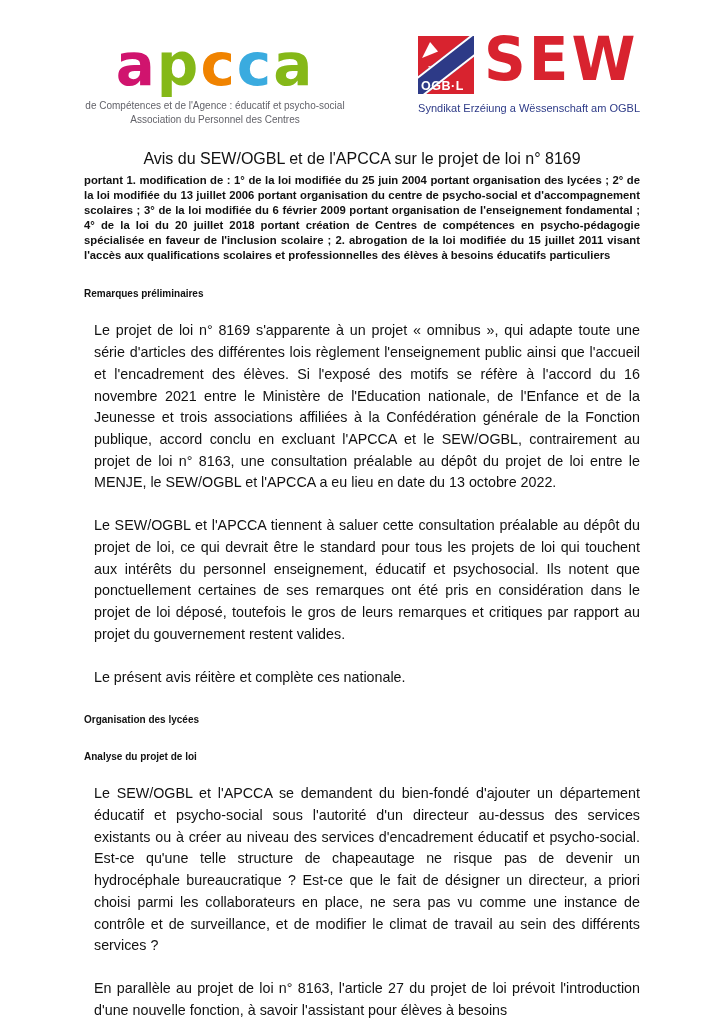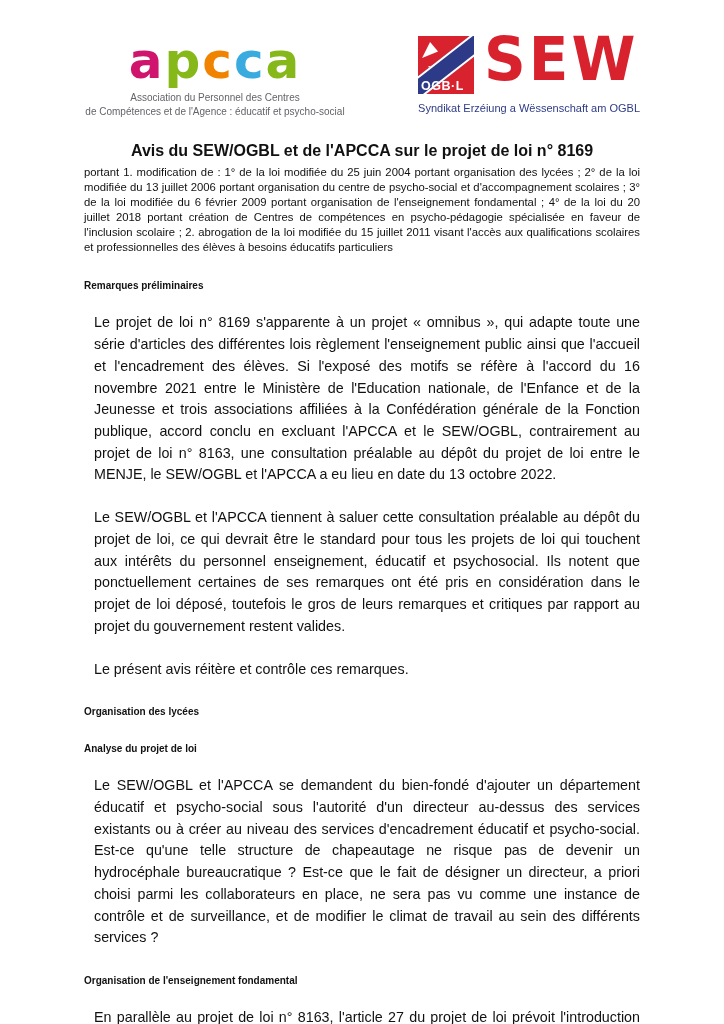--- a/index.html
+++ b/index.html
@@ -6,60 +6,60 @@
   .page {
     width: 724px; height: 1024px; margin: 0 auto; background: #ffffff;
     font-family: "Liberation Sans", sans-serif; color: #111111;
     box-sizing: border-box; padding: 36px 84px 0 84px; overflow: hidden; position: relative;
   }
 
   
   .logo-row { display: flex; justify-content: space-between; align-items: flex-start; }
 
   .apcca { width: 290px; margin-left: -14px; text-align: center; }
-  .apcca-word { font-size: 50px; font-weight: bold; line-height: 1; letter-spacing: 2px; font-family: "DejaVu Sans", sans-serif; }
+  .apcca-word { font-size: 58px; font-weight: bold; line-height: 1; letter-spacing: 2px; font-family: "DejaVu Sans", sans-serif; }
   .apcca-tagline { margin-top: 5px; font-size: 10px; color: #63636a; line-height: 1.35; white-space: nowrap; }
 
   .sew { text-align: center; }
   .sew-top { display: flex; align-items: flex-start; gap: 10px; }
   .ogbl-box { width: 56px; height: 58px; background: #d8232f; position: relative; overflow: hidden; flex: 0 0 auto; }
   .ogbl-star1 { position: absolute; width: 16px; height: 16px; background: #ffffff; left: 4px; top: 6px;
     clip-path: polygon(50% 0, 100% 60%, 0 100%); }
   .ogbl-star2 { position: absolute; width: 14px; height: 14px; background: #ffffff; right: 5px; top: 16px;
     clip-path: polygon(0 0, 100% 40%, 30% 100%); }
   .ogbl-star3 { position: absolute; width: 12px; height: 12px; background: #ffffff; left: 10px; bottom: 18px;
     clip-path: polygon(0 20%, 100% 0, 60% 100%); }
   .ogbl-ribbon { position: absolute; width: 96px; height: 15px; background: #2d3a87;
     left: -20px; top: 21px; transform: rotate(-38deg); border-top: 2px solid #ffffff; border-bottom: 2px solid #ffffff; }
   .ogbl-label { position: absolute; left: 3px; bottom: 1px; color: #ffffff; font-weight: bold;
     font-size: 12.5px; letter-spacing: 0.5px; }
   .sew-word { font-size: 58px; line-height: 0.82; font-weight: 900; color: #d8232f;
     letter-spacing: 3px; font-family: "DejaVu Sans", sans-serif; transform: scaleY(1.05); }
   .sew-tagline { margin-top: 8px; color: #2d3a87; font-weight: normal; font-size: 11px; white-space: nowrap; }
 
   
-  .doc-title { text-align: center; font-weight: bold; font-size: 16px; margin: 24px 0 5px 0; }
-  .doc-subtitle { font-weight: normal; font-size: 11.3px; line-height: 1.32; text-align: justify; margin: 0; }
+  .doc-title { text-align: center; font-weight: normal; font-size: 16px; margin: 24px 0 5px 0; }
+  .doc-subtitle { font-weight: bold; font-size: 11.3px; line-height: 1.32; text-align: justify; margin: 0; }
   .section-heading { font-size: 10px; font-weight: bold; margin: 26px 0 0 0; }
   .body-para { font-size: 14.3px; line-height: 1.52; text-align: justify; margin: 21px 0 0 10px; }
 </style>
 </head>
 <body>
 
 <div class="page">
 
   <div class="logo-row">
 
     <div class="apcca">
       <div class="apcca-word">
         <span style="color:#d0146e">a</span><span style="color:#85b818">p</span><span style="color:#f08300">c</span><span style="color:#3aabdf">c</span><span style="color:#85b818">a</span>
       </div>
       <div class="apcca-tagline">
+        <div>de Compétences et de l'Agence : éducatif et psycho-social</div>
         <div>Association du Personnel des Centres</div>
-        <div>de Compétences et de l'Agence : éducatif et psycho-social</div>
       </div>
     </div>
 
     <div class="sew">
       <div class="sew-top">
         <div class="ogbl-box">
           <div class="ogbl-star1"></div>
           <div class="ogbl-star2"></div>
           <div class="ogbl-star3"></div>
           <div class="ogbl-ribbon"></div>
@@ -72,24 +72,23 @@
 
   </div>
 
   <main>
     <h1 class="doc-title">Avis du SEW/OGBL et de l'APCCA sur le projet de loi n° 8169</h1>
     <p class="doc-subtitle">portant 1. modification de : 1° de la loi modifiée du 25 juin 2004 portant organisation des lycées ; 2° de la loi modifiée du 13 juillet 2006 portant organisation du centre de psycho-social et d'accompagnement scolaires ; 3° de la loi modifiée du 6 février 2009 portant organisation de l'enseignement fondamental ; 4° de la loi du 20 juillet 2018 portant création de Centres de compétences en psycho-pédagogie spécialisée en faveur de l'inclusion scolaire ; 2. abrogation de la loi modifiée du 15 juillet 2011 visant l'accès aux qualifications scolaires et professionnelles des élèves à besoins éducatifs particuliers</p>
 
     <h2 class="section-heading">Remarques préliminaires</h2>
     <p class="body-para">Le projet de loi n° 8169 s'apparente à un projet « omnibus », qui adapte toute une série d'articles des différentes lois règlement l'enseignement public ainsi que l'accueil et l'encadrement des élèves. Si l'exposé des motifs se réfère à l'accord du 16 novembre 2021 entre le Ministère de l'Education nationale, de l'Enfance et de la Jeunesse et trois associations affiliées à la Confédération générale de la Fonction publique, accord conclu en excluant l'APCCA et le SEW/OGBL, contrairement au projet de loi n° 8163, une consultation préalable au dépôt du projet de loi entre le MENJE, le SEW/OGBL et l'APCCA a eu lieu en date du 13 octobre 2022.</p>
     <p class="body-para">Le SEW/OGBL et l'APCCA tiennent à saluer cette consultation préalable au dépôt du projet de loi, ce qui devrait être le standard pour tous les projets de loi qui touchent aux intérêts du personnel enseignement, éducatif et psychosocial. Ils notent que ponctuellement certaines de ses remarques ont été pris en considération dans le projet de loi déposé, toutefois le gros de leurs remarques et critiques par rapport au projet du gouvernement restent valides.</p>
-    <p class="body-para">Le présent avis réitère et contrôle ces remarques.</p>
+    <p class="body-para">Le présent avis réitère et complète ces nationale.</p>
 
     <h2 class="section-heading">Organisation des lycées</h2>
     <h2 class="section-heading">Analyse du projet de loi</h2>
     <p class="body-para">Le SEW/OGBL et l'APCCA se demandent du bien-fondé d'ajouter un département éducatif et psycho-social sous l'autorité d'un directeur au-dessus des services existants ou à créer au niveau des services d'encadrement éducatif et psycho-social. Est-ce qu'une telle structure de chapeautage ne risque pas de devenir un hydrocéphale bureaucratique ? Est-ce que le fait de désigner un directeur, a priori choisi parmi les collaborateurs en place, ne sera pas vu comme une instance de contrôle et de surveillance, et de modifier le climat de travail au sein des différents services ?</p>
 
-    <h2 class="section-heading">Organisation de l'enseignement fondamental</h2>
     <p class="body-para">En parallèle au projet de loi n° 8163, l'article 27 du projet de loi prévoit l'introduction d'une nouvelle fonction, à savoir l'assistant pour élèves à besoins</p>
 
   </main>
 
 </div>
 
 </body></html>

